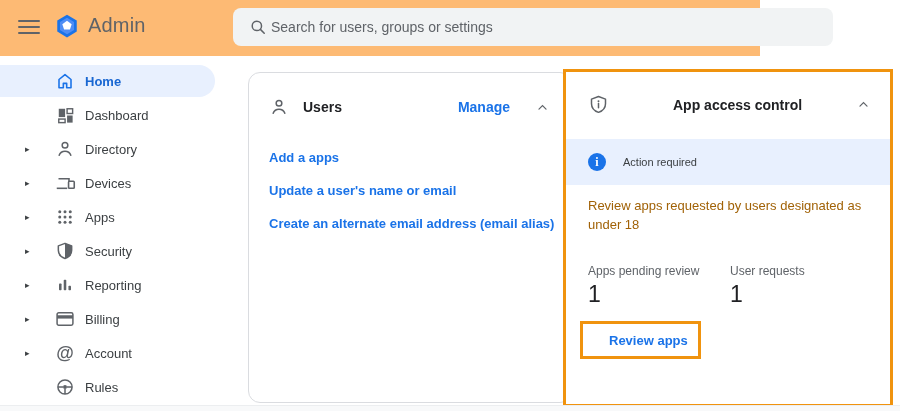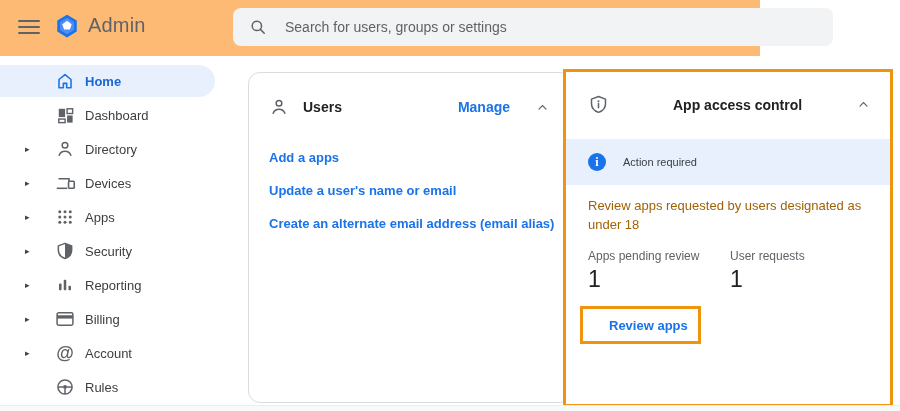--- a/index.html
+++ b/index.html
@@ -8,21 +8,21 @@
 
   
   .topbar { position:absolute; top:0; left:0; width:760px; height:56px; background:#fdba74; }
   .hamburger { position:absolute; left:18px; top:16px; width:22px; height:22px; cursor:pointer; }
   .hamburger span { display:block; height:2px; background:#5f6368; margin:4px 0; border-radius:1px; }
   .logo { position:absolute; left:54px; top:13px; width:26px; height:26px; }
   .brand { position:absolute; left:88px; top:14px; font-size:20px; color:#5f6368; letter-spacing:.2px; }
   .searchbox { position:absolute; left:233px; top:8px; width:600px; height:38px;
     background:#f1f3f4; border-radius:8px; display:flex; align-items:center; padding:0 16px; }
   .searchbox svg { flex:0 0 auto; }
-  .searchbox input { border:none; background:transparent; outline:none; margin-left:18px;
+  .searchbox input { border:none; background:transparent; outline:none; margin-left:4px;
     font-size:14px; color:#5f6368; width:520px; font-family:"Liberation Sans",sans-serif; }
   .searchbox input::placeholder { color:#5f6368; opacity:1; }
 
   
   .sidebar { position:absolute; top:64px; left:0; width:232px; }
   .side-item { position:relative; height:34px; display:flex; align-items:center; cursor:pointer; }
   .side-item .pill { position:absolute; left:0; top:1px; width:215px; height:32px;
     background:#e8f0fe; border-radius:0 16px 16px 0; z-index:0; }
   .side-item .arrow { position:absolute; left:25px; font-size:9px; color:#3c4043; z-index:1; }
   .side-item .icn { position:absolute; left:54px; width:22px; height:22px; z-index:1;
@@ -49,21 +49,21 @@
   .aac-header .ttl { font-size:14px; font-weight:bold; color:#202124; margin-left:16px; }
   .aac-header .chev { margin-left:auto; }
   .banner { margin-top:24px; height:46px; background:#e8f0fe; display:flex;
     align-items:center; padding-left:22px; }
   .info-dot { width:18px; height:18px; border-radius:50%; background:#1a73e8; color:#fff;
     font-size:12px; font-weight:bold; display:flex; align-items:center; justify-content:center;
     font-family:"Liberation Serif", serif; }
   .banner .btxt { margin-left:17px; font-size:11px; color:#3c4043; }
   .aac-desc { margin:11px 24px 0 22px; font-size:13px; color:#a16207; line-height:19px; }
   .stats { display:flex; margin:15px 0 0 22px; }
-  .stat { width:142px; }
+  .stat { width:142px;margin-top:15px; }
   .stat .slbl { font-size:12px; color:#5f6368; }
   .stat .sval { font-size:23px; color:#202124; margin-top:3px; }
   .review-box { display:inline-block; margin:13px 0 0 14px; border:3px solid #f0930e;
     padding:7px 10px; }
   .review-box a { font-size:13px; font-weight:bold; color:#1a73e8; text-decoration:none; cursor:pointer;margin-left:16px; }
 
   .page-bottom { position:absolute; left:0; bottom:0; width:900px; height:6px;
     background:#f8f9fa; border-top:1px solid #eceef0; }
 </style>
 </head>

